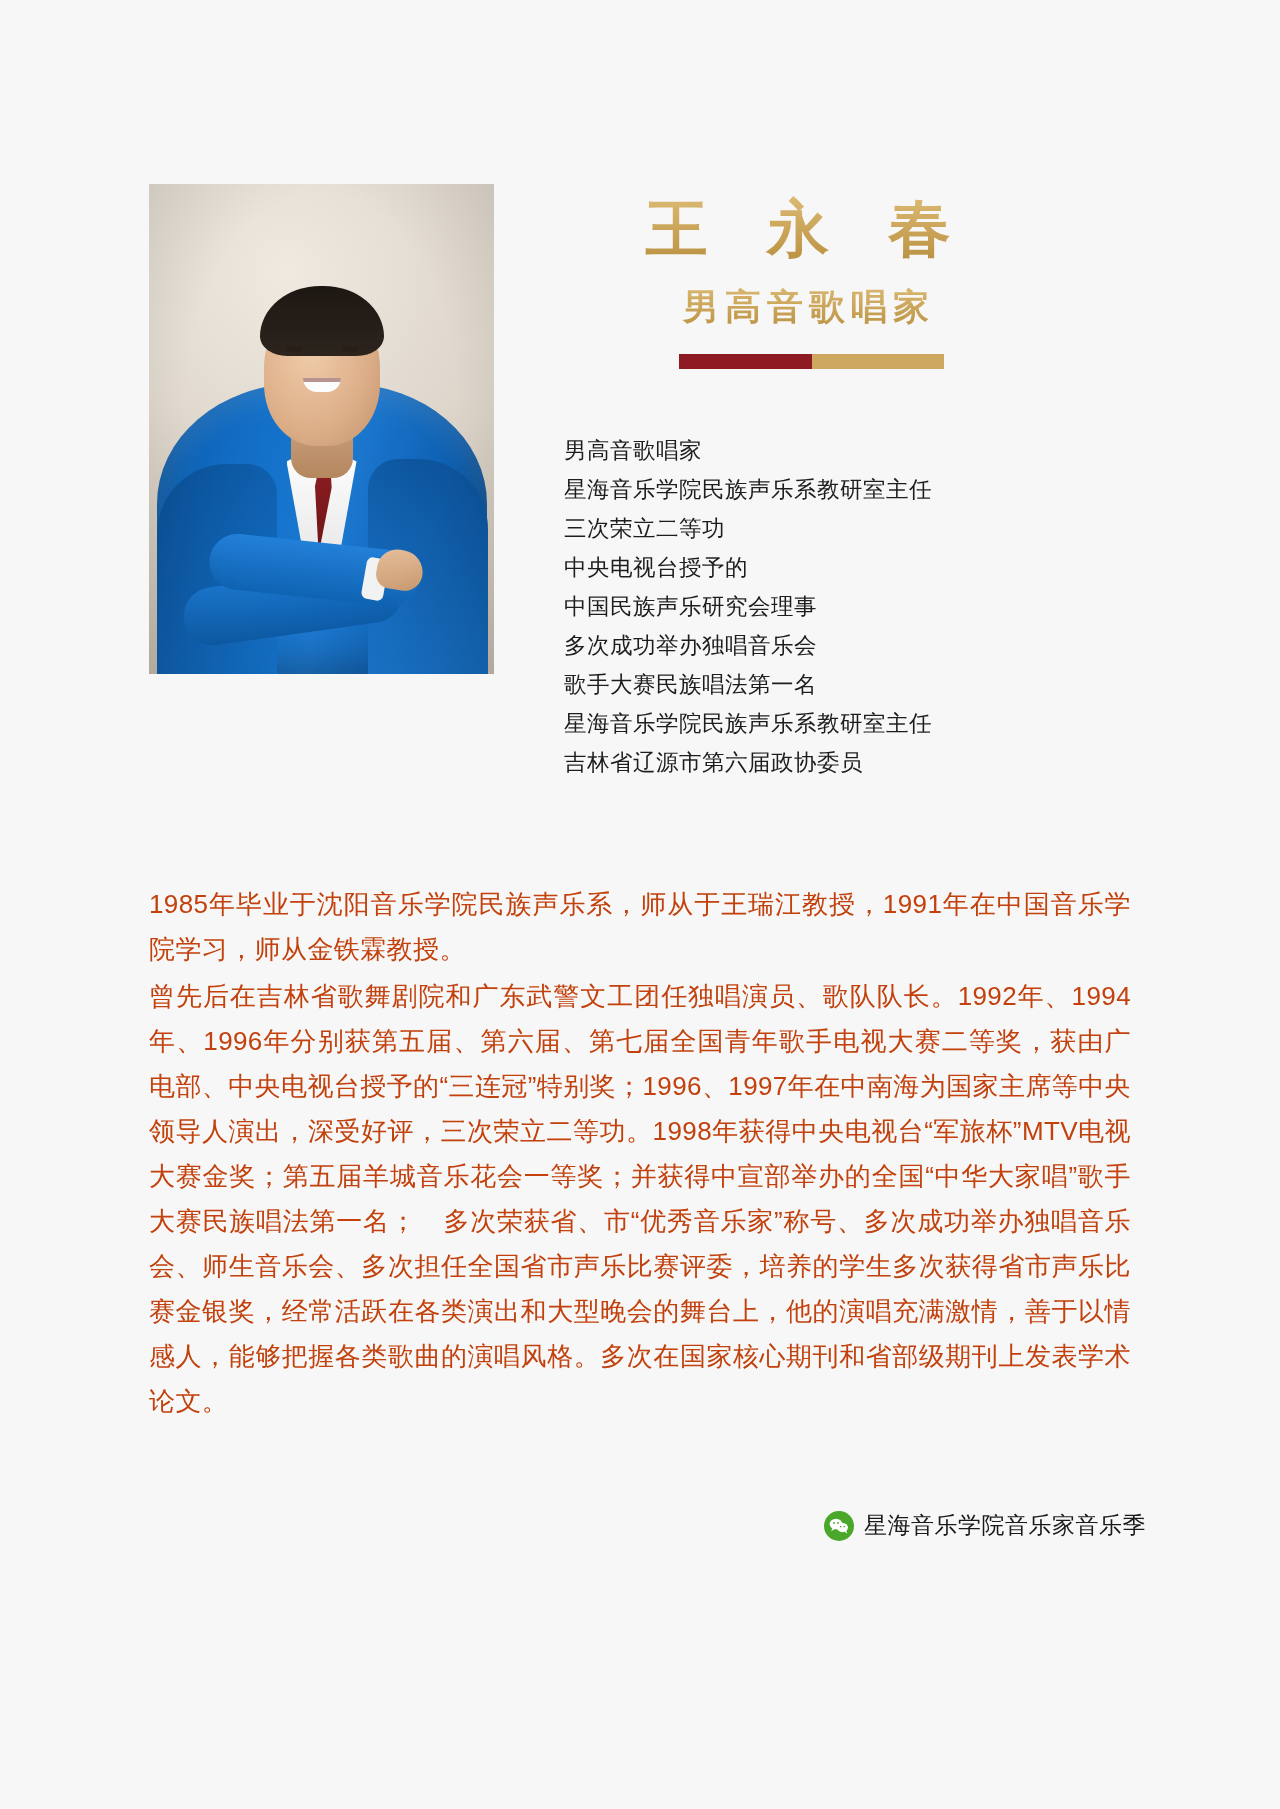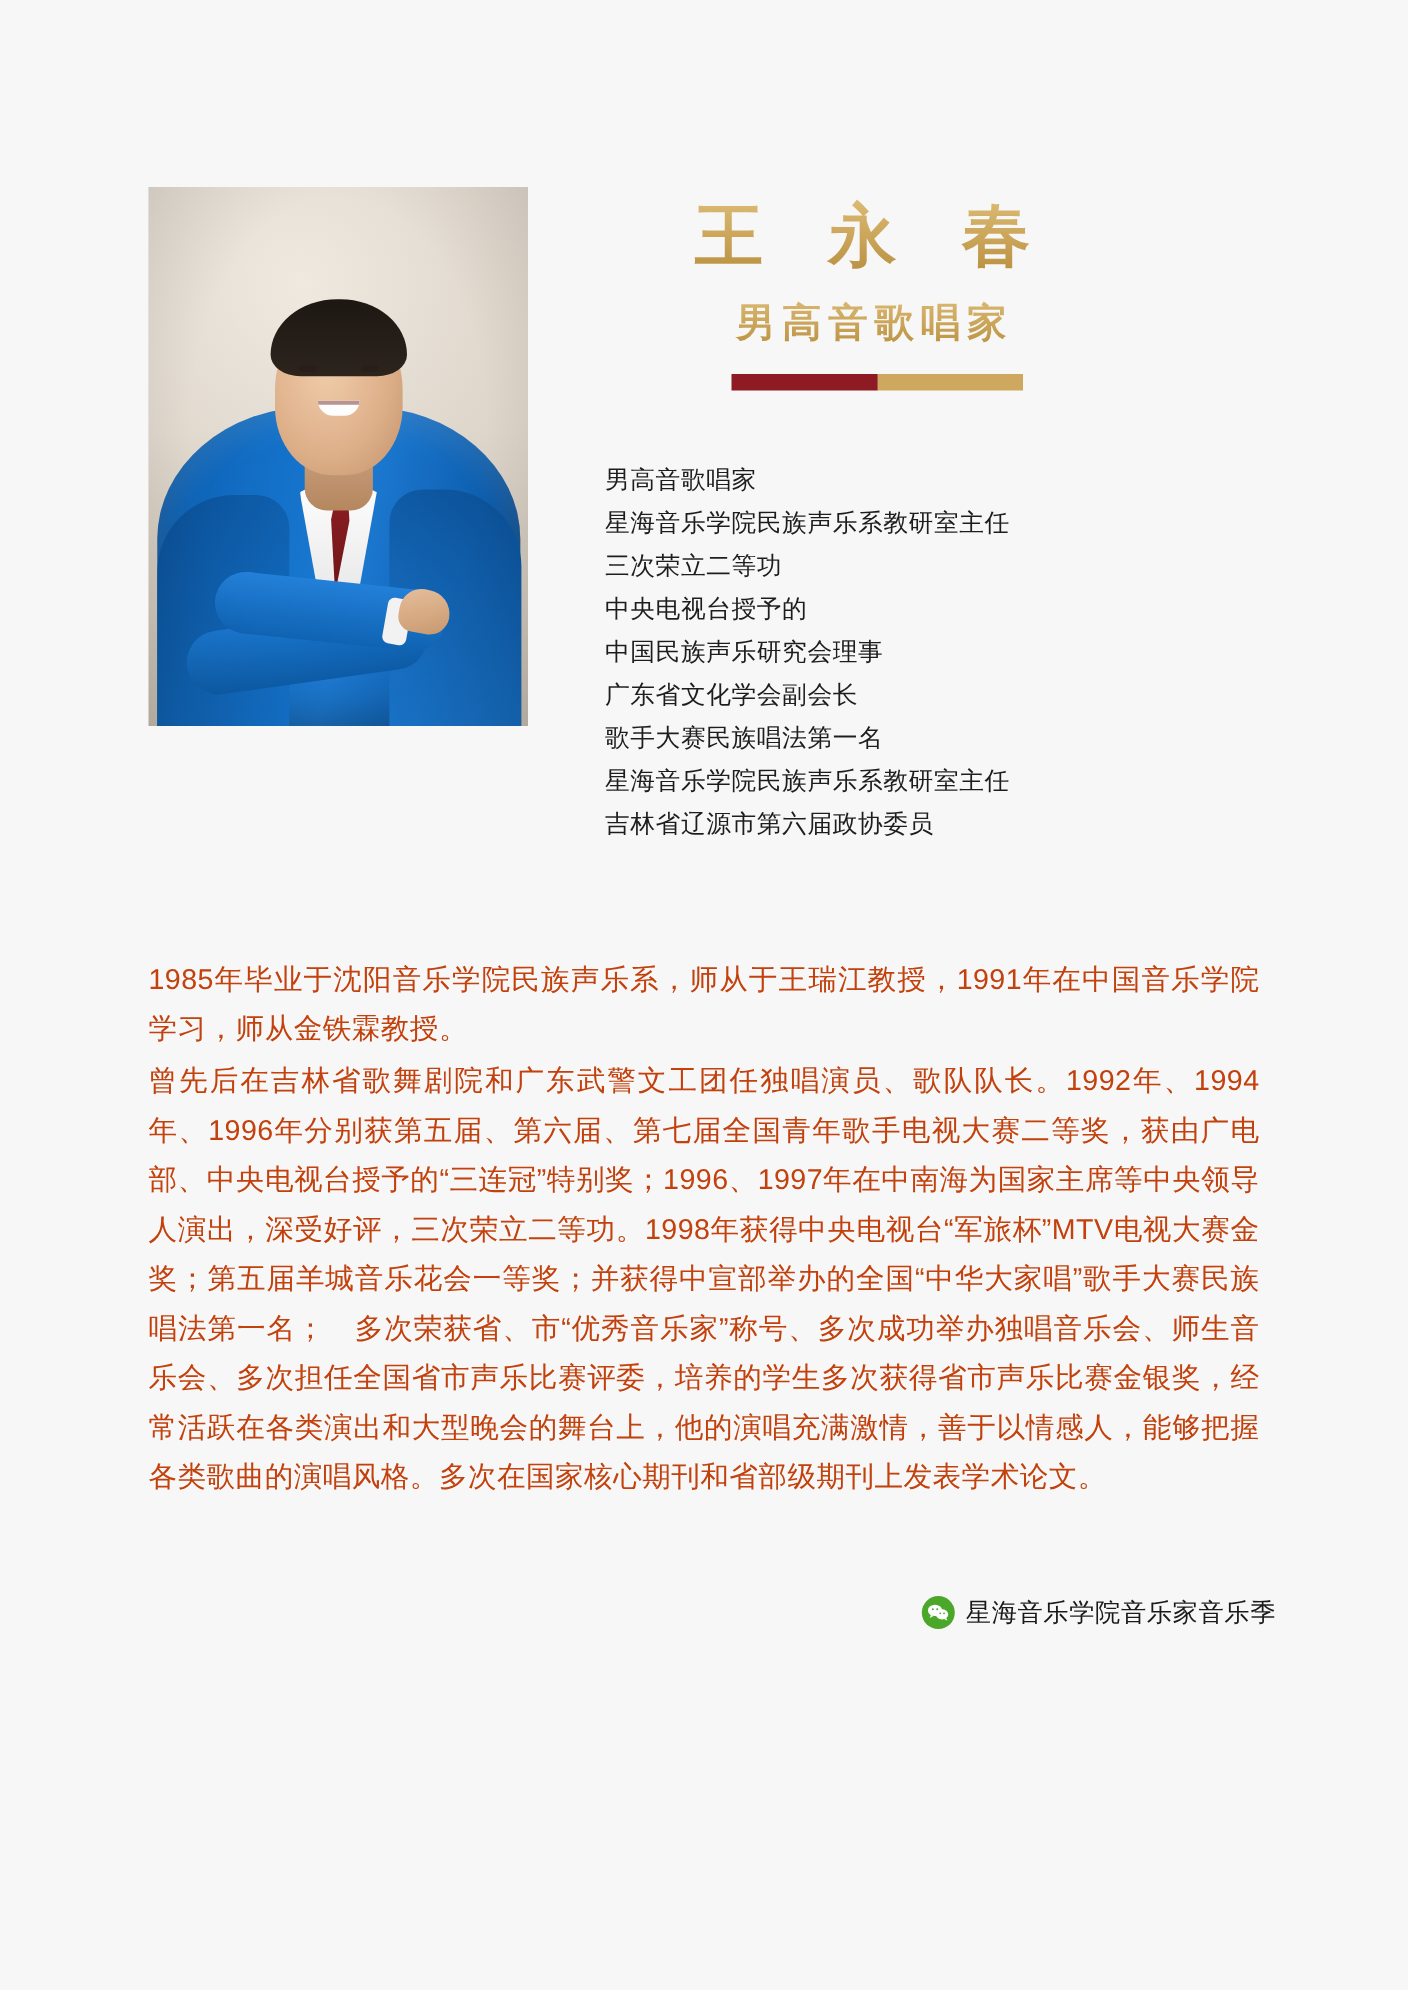--- a/index.html
+++ b/index.html
@@ -12,21 +12,21 @@
     background: #f7f7f7;
     font-family: "Liberation Sans", "DejaVu Sans", sans-serif;
     color: #1a1a1a;
     position: relative;
   }
   .page {
     width: 1280px;
     min-height: 1809px;
     background: #f7f7f7;
     box-sizing: border-box;
-    padding: 0;
+    padding: 14px;
     position: relative;
   }
 
   
   .profile {
     display: flex;
     align-items: flex-start;
     padding: 170px 0 0 0;
   }
   .portrait-wrap {
@@ -258,21 +258,21 @@
 
   
   .footer {
     display: flex;
     justify-content: flex-end;
     align-items: center;
     margin: 86px 120px 40px 0;
   }
   .wechat-badge {
     display: inline-flex;
-    align-items: flex-start;
+    align-items: center;
     gap: 10px;
     font-size: 23px;
     color: #1a1a1a;
     letter-spacing: 0.5px;
   }
   .wechat-icon {
     width: 30px; height: 30px;
     border-radius: 50%;
     background: #4aa72a;
     display: inline-flex;
@@ -319,21 +319,21 @@
         <div class="rule-left"></div>
         <div class="rule-right"></div>
       </div>
 
       <ul class="credentials">
         <li>男高音歌唱家</li>
         <li>星海音乐学院民族声乐系教研室主任</li>
         <li>三次荣立二等功</li>
         <li>中央电视台授予的</li>
         <li>中国民族声乐研究会理事</li>
-        <li>广东省文化学会副会长</li>
+        <li>多次成功举办独唱音乐会</li>
         <li>歌手大赛民族唱法第一名</li>
         <li>星海音乐学院民族声乐系教研室主任</li>
         <li>吉林省辽源市第六届政协委员</li>
       </ul>
     </div>
   </div>
 
   <div class="bio">
     <p>1985年毕业于沈阳音乐学院民族声乐系，师从于王瑞江教授，1991年在中国音乐学院学习，师从金铁霖教授。</p>
     <p>曾先后在吉林省歌舞剧院和广东武警文工团任独唱演员、歌队队长。1992年、1994年、1996年分别获第五届、第六届、第七届全国青年歌手电视大赛二等奖，获由广电部、中央电视台授予的“三连冠”特别奖；1996、1997年在中南海为国家主席等中央领导人演出，深受好评，三次荣立二等功。1998年获得中央电视台“军旅杯”MTV电视大赛金奖；第五届羊城音乐花会一等奖；并获得中宣部举办的全国“中华大家唱”歌手大赛民族唱法第一名；　多次荣获省、市“优秀音乐家”称号、多次成功举办独唱音乐会、师生音乐会、多次担任全国省市声乐比赛评委，培养的学生多次获得省市声乐比赛金银奖，经常活跃在各类演出和大型晚会的舞台上，他的演唱充满激情，善于以情感人，能够把握各类歌曲的演唱风格。多次在国家核心期刊和省部级期刊上发表学术论文。</p>

